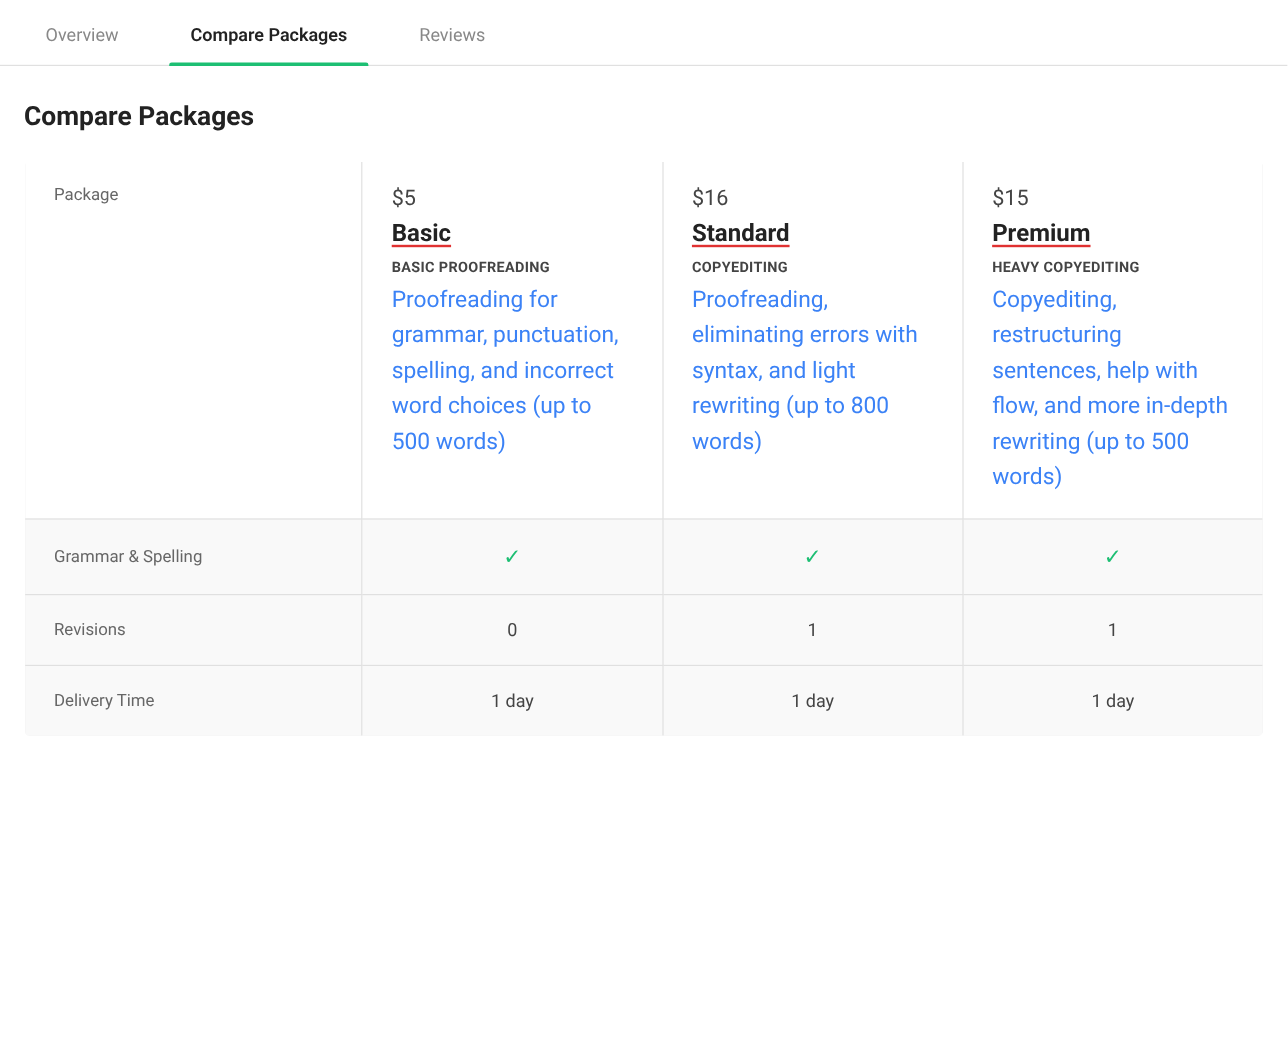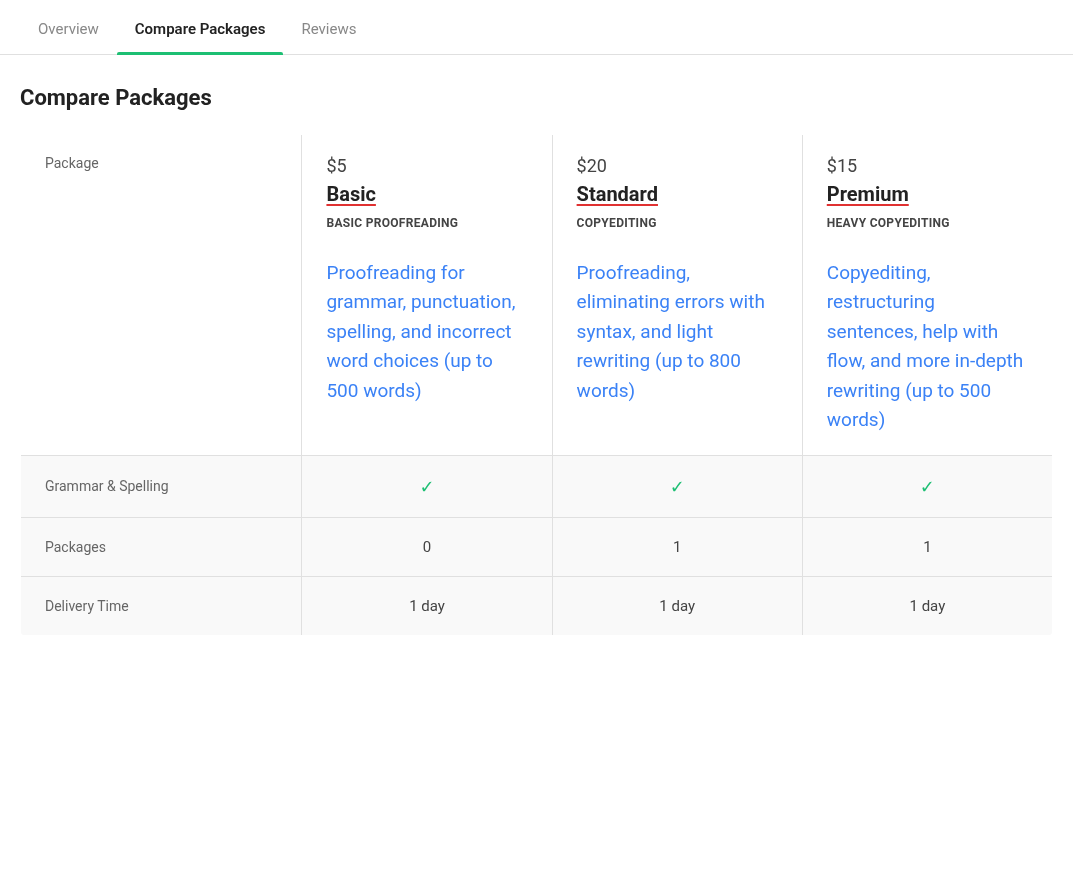--- a/index.html
+++ b/index.html
@@ -1,15 +1,15 @@
 <!DOCTYPE html>
 <html><head>
   <meta charset="utf-8">
   <style>
-    * { box-sizing: border-box; margin: 0; padding: 0; }
+    * { box-sizing: border-box; margin: 0; padding: 0; gap: 24px; }
     body {
       font-family: -apple-system, BlinkMacSystemFont, 'Segoe UI', Roboto, sans-serif;
       background: #fff;
       color: #333;
       font-size: 15px;
     }
 
     
     .nav-bar {
       display: flex;
@@ -103,21 +103,21 @@
       margin-bottom: 10px;
       display: inline-block;
     }
 
     .pkg-subtitle {
       font-size: 12px;
       font-weight: 700;
       color: #444;
       text-transform: uppercase;
       letter-spacing: 0.3px;
-      margin-bottom: 28px;
+      margin-bottom: 5px;
     }
 
     .pkg-desc {
       font-size: 19px;
       color: #3b82f6;
       line-height: 1.55;
     }
 
     
     .feature-label {
@@ -167,21 +167,21 @@
       <td class="label-col">Package</td>
 
       <td class="pkg-col">
         <div class="pkg-price">$5</div>
         <div class="pkg-name">Basic</div>
         <div class="pkg-subtitle">BASIC PROOFREADING</div>
         <div class="pkg-desc">Proofreading for grammar, punctuation, spelling, and incorrect word choices (up to 500 words)</div>
       </td>
 
       <td class="pkg-col">
-        <div class="pkg-price">$20</div>
+        <div class="pkg-price">$16</div>
         <div class="pkg-name">Standard</div>
         <div class="pkg-subtitle">COPYEDITING</div>
         <div class="pkg-desc">Proofreading, eliminating errors with syntax, and light rewriting (up to 800 words)</div>
       </td>
 
       <td class="pkg-col">
         <div class="pkg-price">$15</div>
         <div class="pkg-name">Premium</div>
         <div class="pkg-subtitle">HEAVY COPYEDITING</div>
         <div class="pkg-desc">Copyediting, restructuring sentences, help with flow, and more in-depth rewriting (up to 500 words)</div>
@@ -195,21 +195,21 @@
       </td>
       <td class="feature-value">
         <span class="checkmark">✓</span>
       </td>
       <td class="feature-value">
         <span class="checkmark">✓</span>
       </td>
     </tr>
 
     <tr class="feature-row row-alt">
-      <td class="label-col feature-label">Packages</td>
+      <td class="label-col feature-label">Revisions</td>
       <td class="feature-value">0</td>
       <td class="feature-value">1</td>
       <td class="feature-value">1</td>
     </tr>
 
     <tr class="feature-row row-gray">
       <td class="label-col feature-label">Delivery Time</td>
       <td class="feature-value">1 day</td>
       <td class="feature-value">1 day</td>
       <td class="feature-value">1 day</td>

